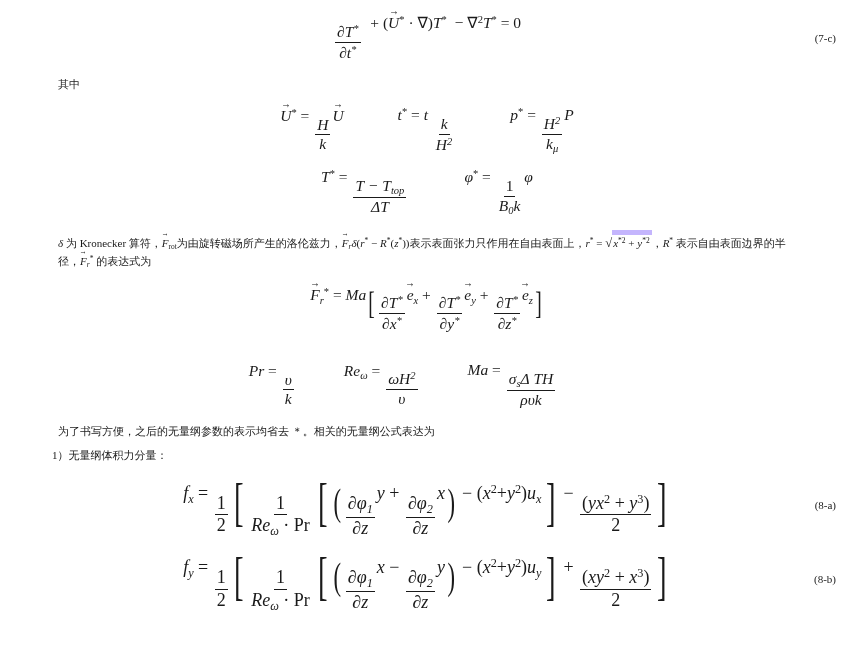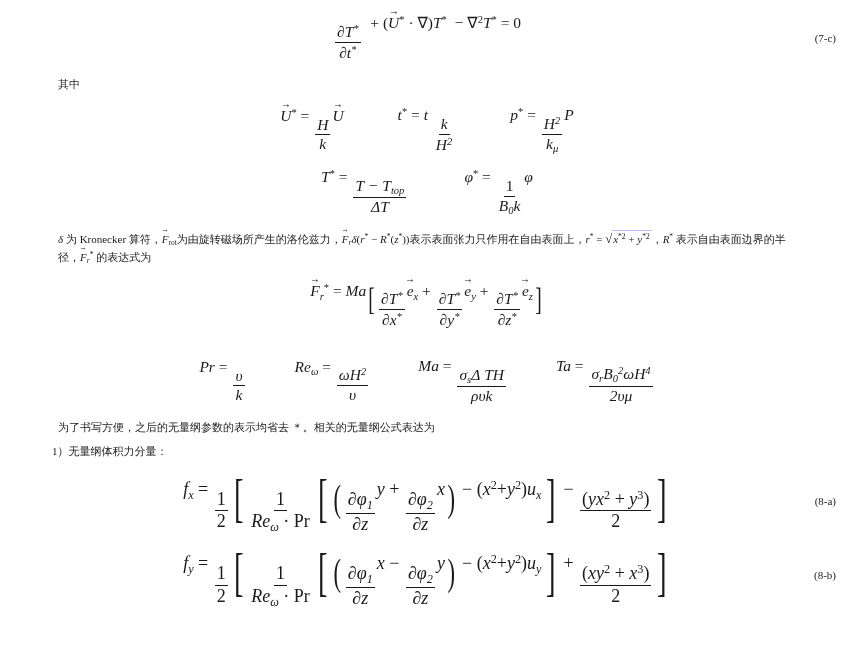--- a/index.html
+++ b/index.html
@@ -67,21 +67,21 @@
     position: absolute;
     left: 50%;
     top: -0.72em;
     transform: translateX(-50%) scaleX(0.8);
     font-size: 0.8em;
     line-height: 1;
   }
   .sqrt { display: inline-block; }
   .sqrt > .rad { font-size: 1.15em; }
   .sqrt > .body {
-    border-top: 1px solid #c4b5fd;
+    border-top: 5px solid #c4b5fd;
     padding: 0 2px 0 1px;
     display: inline-block;
   }
   .br2 { display:inline-block; font-size: 2.1em; transform: scaleX(0.6); vertical-align: -0.42em; font-weight: 300;}
   .br3 { display:inline-block; font-size: 2.9em; transform: scaleX(0.55); vertical-align: -0.40em; font-weight: 300;}
   .nabla { font-style: normal; }
   .eqn { font-size: 15.5px; }
   .eqn-sm { font-size: 18px; }
   .gap-s { height: 8px; }
   .gap-m { height: 14px; }
@@ -189,26 +189,20 @@
         </span>
     </span>
     <span class="spacer-h" style="width:48px"></span>
     <span class="m eqn">
       <span class="it">Ma</span>&nbsp;=&nbsp;<span class="frac">
           <span class="num it">σ<span class="sub1">s</span>Δ&nbsp;TH</span>
           <span class="den it">ρυk</span>
         </span>
     </span>
     <span class="spacer-h" style="width:48px"></span>
-    <span class="m eqn">
-      <span class="it">Ta</span>&nbsp;=&nbsp;<span class="frac">
-          <span class="num it">σ<span class="sub1">r</span>B<span class="sub1">0</span><span class="sup1">2</span>ωH<span class="sup1">4</span></span>
-          <span class="den it">2υμ</span>
-        </span>
-    </span>
   </div>
 
   <div class="gap-m"></div>
   <div class="para">为了书写方便，之后的无量纲参数的表示均省去 ＊。相关的无量纲公式表达为</div>
 
   <div class="gap-s"></div>
   <div class="para sub">1）无量纲体积力分量：</div>
 
   <div class="gap-s"></div>
   <div class="block eq-row">

